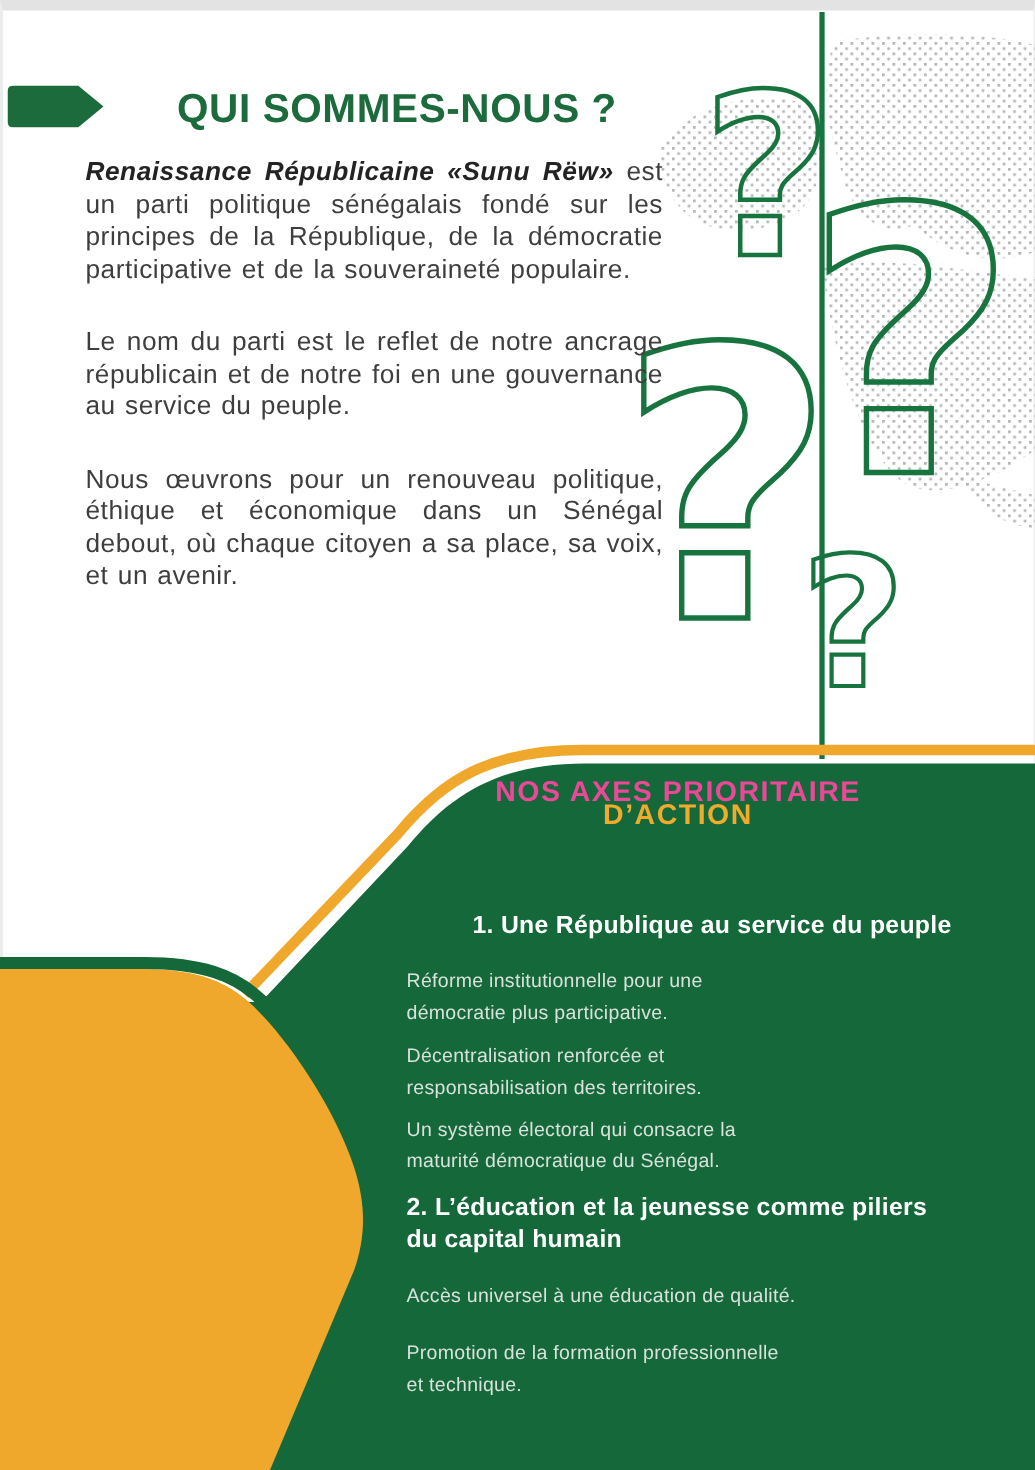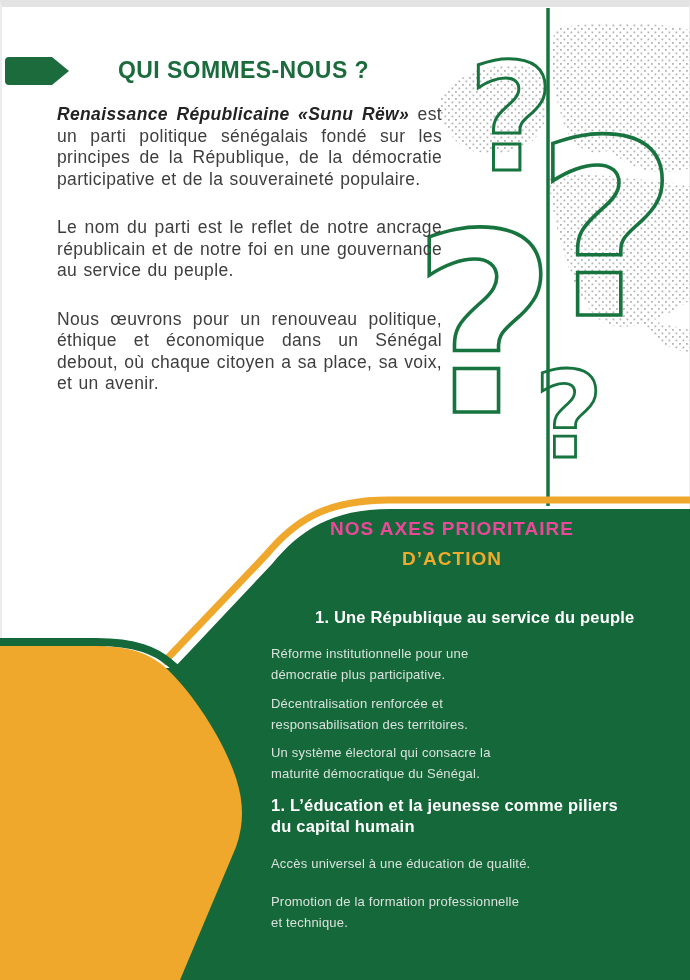--- a/index.html
+++ b/index.html
@@ -4,32 +4,32 @@
 <style>
   html,body{margin:0;padding:0;}
   body{width:690px;height:980px;overflow:hidden;background:#ffffff;
        font-family:"Liberation Sans",sans-serif;}
   .page{position:relative;width:690px;height:980px;box-sizing:border-box;
         border-top:7px solid #e3e3e3;border-left:2px solid #ececec;border-right:1px solid #efefef;
         background:#ffffff;}
   .decor-svg{position:absolute;left:-2px;top:-7px;width:690px;height:980px;z-index:1;}
   .layer{position:absolute;z-index:2;}
 
-  .page-title{left:116px;top:50px;font-size:23px;font-weight:bold;color:#1c6b3d;
+  .page-title{left:116px;top:50px;font-size:27px;font-weight:bold;color:#1c6b3d;
               letter-spacing:0.4px;white-space:nowrap;}
   .flag{left:3px;top:50px;width:66px;height:28px;}
 
   .intro{left:55px;top:97px;width:385px;color:#3e3e3e;font-size:17.5px;line-height:21.5px;
          letter-spacing:0.35px;word-spacing:1px;text-align:justify;}
   .intro p{margin:0 0 27px 0;}
   .intro .lead{font-weight:bold;font-style:italic;color:#232323;}
 
   .axes-title{left:240px;top:511px;width:420px;text-align:center;color:#ec4899;
               font-size:19px;font-weight:bold;letter-spacing:1px;}
-  .axes-title-2{left:240px;top:541px;width:420px;text-align:center;color:#f0aa2c;
+  .axes-title-2{left:240px;top:526px;width:420px;text-align:center;color:#f0aa2c;
               font-size:19px;font-weight:bold;letter-spacing:1px;}
 
   .axis-heading{color:#ffffff;font-weight:bold;font-size:16.5px;line-height:21px;
                 white-space:pre-line;letter-spacing:0.2px;}
   .axis-item{color:#d9e2dc;font-size:13px;line-height:21px;white-space:pre-line;
              letter-spacing:0.2px;}
   .g1-heading{left:269px;top:600px;width:400px;margin-left:44px;}
   .g1-item-0{left:269px;top:636px;width:400px;}
   .g1-item-1{left:269px;top:686px;width:400px;}
   .g1-item-2{left:269px;top:735px;width:400px;}
@@ -91,19 +91,19 @@
   <div class="layer axes-title-2">D’ACTION</div>
 
   <div class="layer axis-heading g1-heading">1. Une République au service du peuple</div>
   <div class="layer axis-item g1-item-0">Réforme institutionnelle pour une
 démocratie plus participative.</div>
   <div class="layer axis-item g1-item-1">Décentralisation renforcée et
 responsabilisation des territoires.</div>
   <div class="layer axis-item g1-item-2">Un système électoral qui consacre la
 maturité démocratique du Sénégal.</div>
 
-  <div class="layer axis-heading g2-heading">1. L’éducation et la jeunesse comme piliers
+  <div class="layer axis-heading g2-heading">2. L’éducation et la jeunesse comme piliers
 du capital humain</div>
   <div class="layer axis-item g2-item-0">Accès universel à une éducation de qualité.</div>
   <div class="layer axis-item g2-item-1">Promotion de la formation professionnelle
 et technique.</div>
 
 </div>
 
 </body></html>

